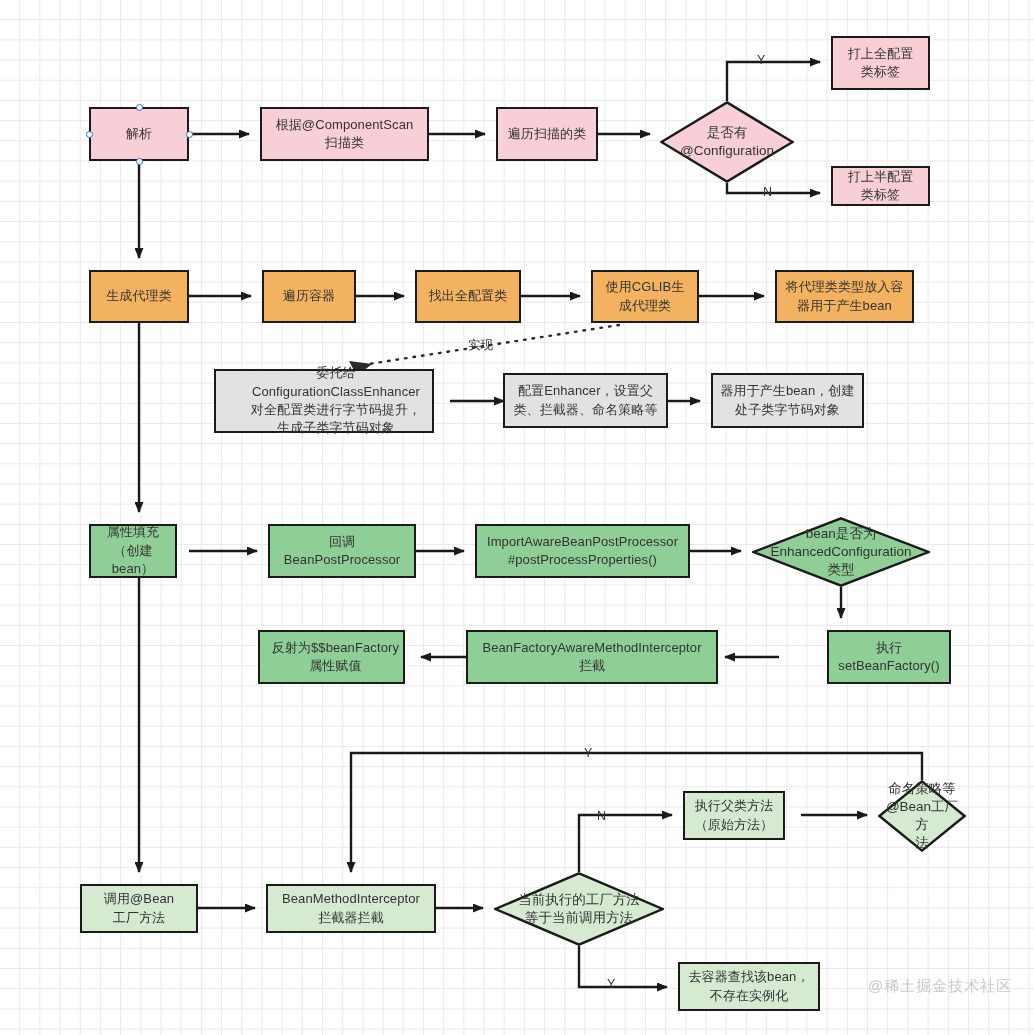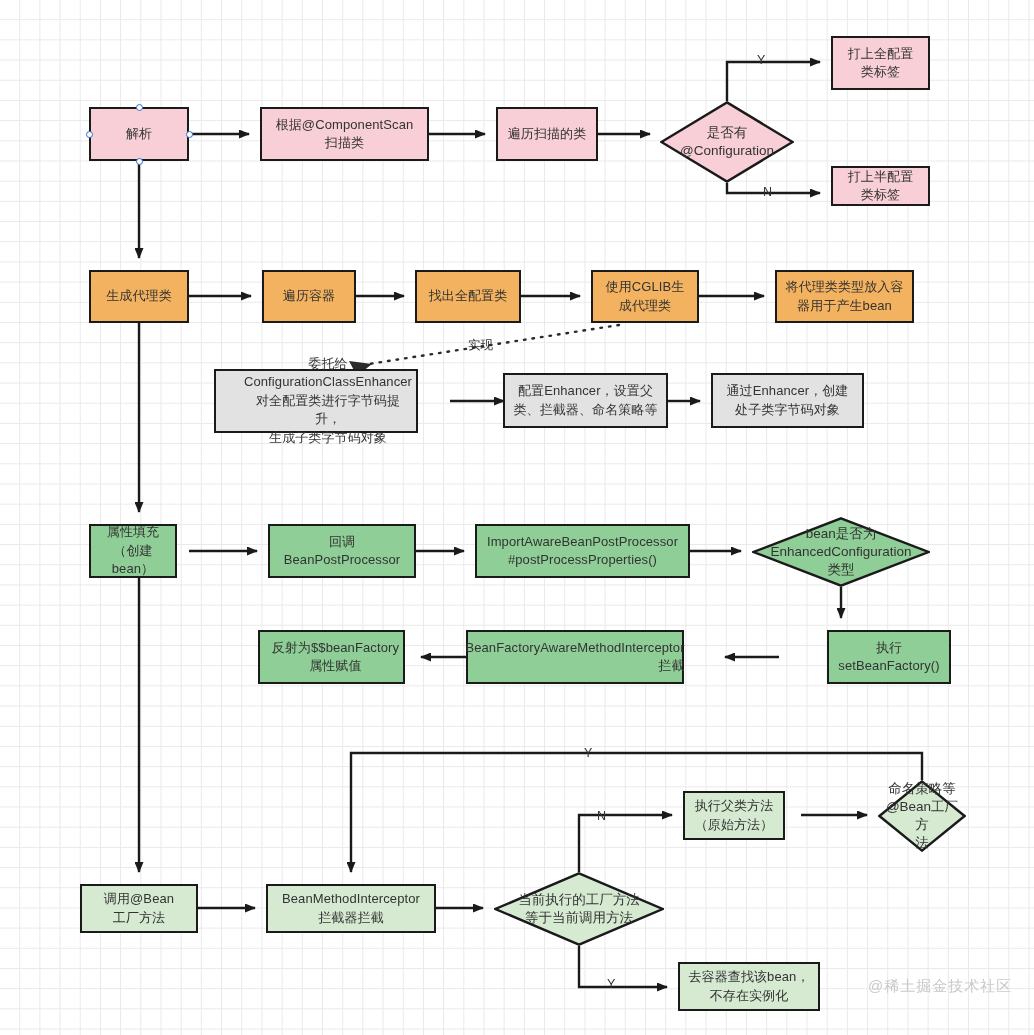--- a/index.html
+++ b/index.html
@@ -163,41 +163,41 @@
 类标签</span></div>
       <div class="node pink" style="left: 831px; top: 166px; width: 99px; height: 40px;"><span>打上半配置
 类标签</span></div>
       <div class="node orange" style="left: 89px; top: 270px; width: 100px; height: 53px;"><span>生成代理类</span></div>
       <div class="node orange" style="left: 262px; top: 270px; width: 94px; height: 53px;"><span>遍历容器</span></div>
       <div class="node orange" style="left: 415px; top: 270px; width: 106px; height: 53px;"><span>找出全配置类</span></div>
       <div class="node orange" style="left: 591px; top: 270px; width: 108px; height: 53px;"><span>使用CGLIB生
 成代理类</span></div>
       <div class="node orange" style="left: 775px; top: 270px; width: 139px; height: 53px;"><span>将代理类类型放入容
 器用于产生bean</span></div>
-      <div class="node gray" style="left: 214px; top: 369px; width: 204px; height: 64px; padding-left: 28px;"><span>委托给ConfigurationClassEnhancer
+      <div class="node gray" style="left: 214px; top: 369px; width: 220px; height: 64px; padding-left: 28px;"><span>委托给ConfigurationClassEnhancer
 对全配置类进行字节码提升，
 生成子类字节码对象</span></div>
       <div class="node gray" style="left: 503px; top: 373px; width: 165px; height: 55px;"><span>配置Enhancer，设置父
 类、拦截器、命名策略等</span></div>
-      <div class="node gray" style="left: 711px; top: 373px; width: 153px; height: 55px;"><span>通过Enhancer，创建
+      <div class="node gray" style="left: 711px; top: 373px; width: 153px; height: 55px;"><span>器用于产生bean，创建
 处子类字节码对象</span></div>
       <div class="node green" style="left: 89px; top: 524px; width: 88px; height: 54px;"><span>属性填充
 （创建bean）</span></div>
       <div class="node green" style="left: 268px; top: 524px; width: 148px; height: 54px;"><span>回调
 BeanPostProcessor</span></div>
       <div class="node green" style="left: 475px; top: 524px; width: 215px; height: 54px;"><span>ImportAwareBeanPostProcessor
 #postProcessProperties()</span></div>
       <div class="diamond" style="left: 752px; top: 517px; width: 178px; height: 70px;"><svg class="dshape" viewBox="0 0 178 70" preserveAspectRatio="none">
           <polygon points="89,1.4 176.6,35 89,68.6 1.4,35" fill="#8fce96" stroke="#1a1a1a" stroke-width="2.4" vector-effect="non-scaling-stroke"></polygon>
         </svg><span class="dlabel">bean是否为
 EnhancedConfiguration
 类型</span></div>
       <div class="node green" style="left: 779px; top: 630px; width: 124px; height: 54px; margin-left: 48px;"><span>执行
 setBeanFactory()</span></div>
-      <div class="node green" style="left: 466px; top: 630px; width: 218px; height: 54px; text-align: right;"><span>BeanFactoryAwareMethodInterceptor
+      <div class="node green" style="left: 466px; top: 630px; width: 252px; height: 54px;"><span>BeanFactoryAwareMethodInterceptor
 拦截</span></div>
       <div class="node green" style="left: 258px; top: 630px; width: 147px; height: 54px; justify-content: flex-end;"><span>反射为$$beanFactory
 属性赋值</span></div>
       <div class="node green-light" style="left: 683px; top: 791px; width: 102px; height: 49px;"><span>执行父类方法
 （原始方法）</span></div>
       <div class="diamond" style="left: 878px; top: 780px; width: 88px; height: 72px;"><svg class="dshape" viewBox="0 0 88 72" preserveAspectRatio="none">
           <polygon points="44,1.4 86.6,36 44,70.6 1.4,36" fill="#d6ead2" stroke="#1a1a1a" stroke-width="2.4" vector-effect="non-scaling-stroke"></polygon>
         </svg><span class="dlabel">命名策略等
 @Bean工厂方
 法</span></div>

